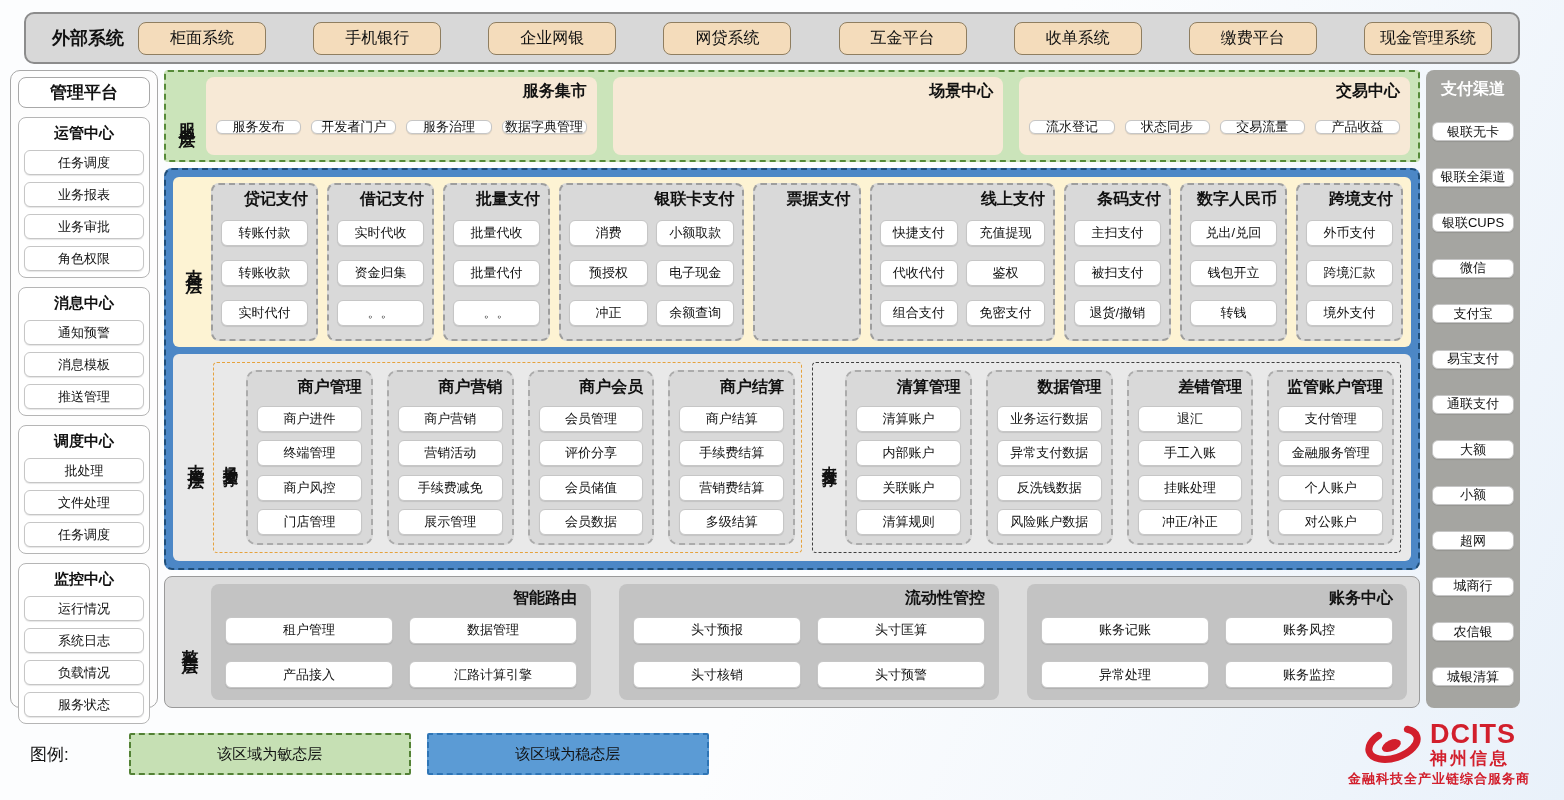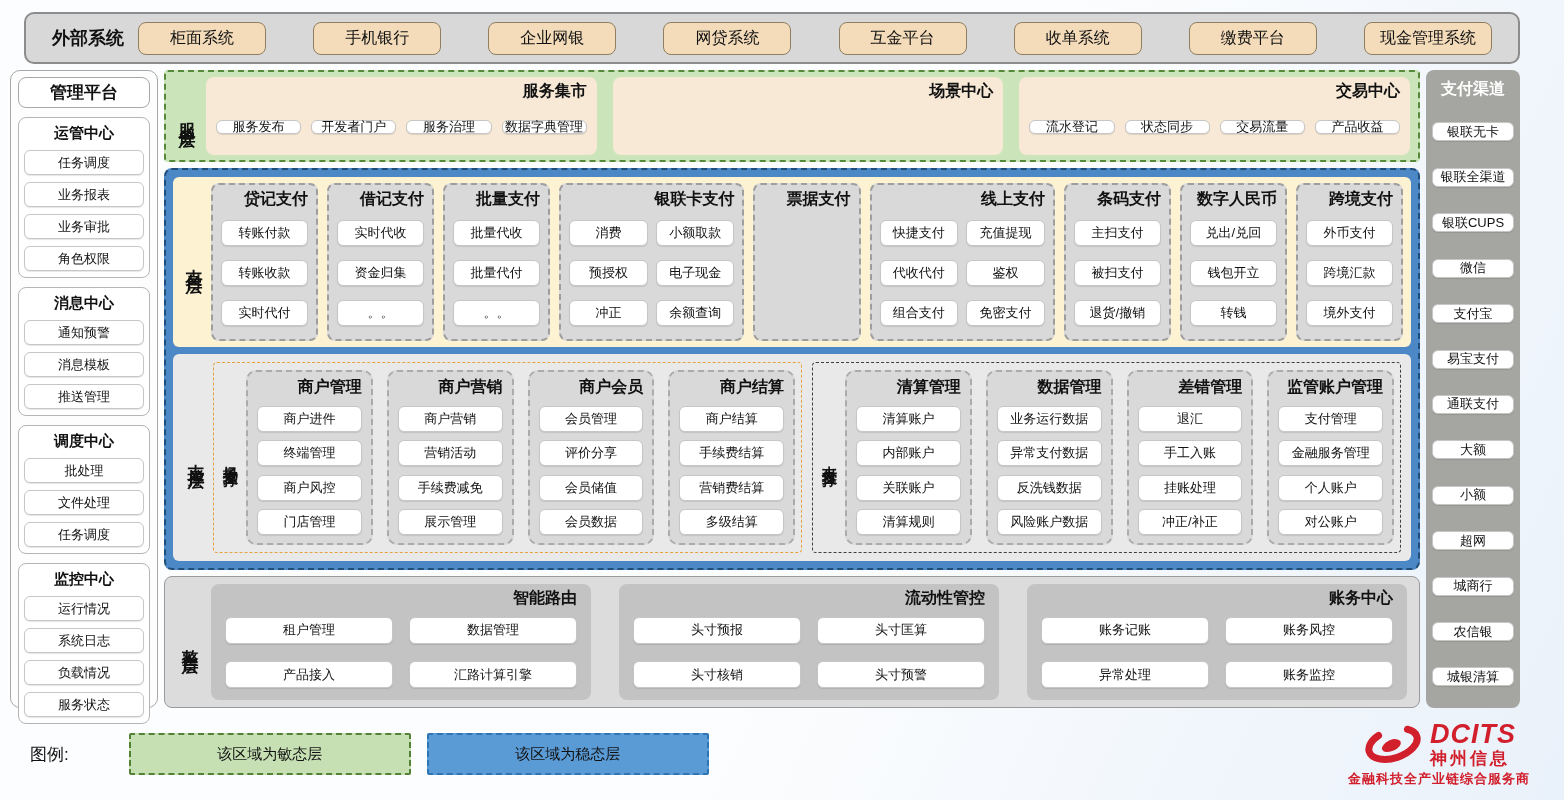--- a/index.html
+++ b/index.html
@@ -84,21 +84,21 @@
 
   
   .footer{display:flex;align-items:center;margin:14px 30px 0 30px;height:64px}
   .legend-label{font-size:17px;white-space:nowrap}
   .legend-box{width:282px;height:42px;border:2.5px dashed #538135;display:flex;align-items:center;
               justify-content:center;font-size:15px;margin-left:16px;border-radius:2px}
   .legend-box:first-of-type{margin-left:60px}
   .logo{margin-left:auto;display:flex;flex-direction:column;align-items:center;margin-right:4px}
   .logo-top{display:flex;align-items:center;gap:6px}
   .logo-texts{display:flex;flex-direction:column;align-items:flex-start;line-height:1.1}
-  .logo-brand{color:#d21f2c;font-weight:bold;font-style:italic;font-size:27px;letter-spacing:1px}
+  .logo-brand{color:#d21f2c;font-weight:bold;font-size:27px;letter-spacing:1px}
   .logo-name{color:#d21f2c;font-weight:bold;font-size:17px;letter-spacing:3px}
   .logo-tagline{color:#d21f2c;font-weight:bold;font-size:13px;margin-top:2px;letter-spacing:1px}
 </style>
 </head>
 <body>
 
 <div class="page">
 
   <div class="top-bar">
     <div class="top-title">外部系统</div>

